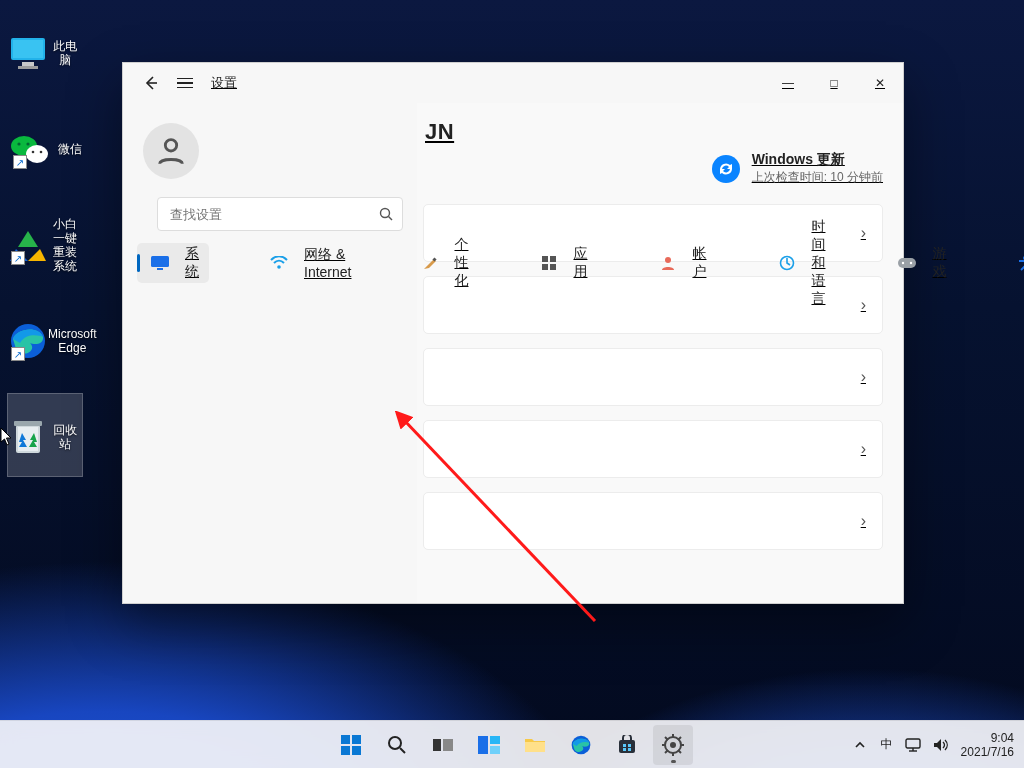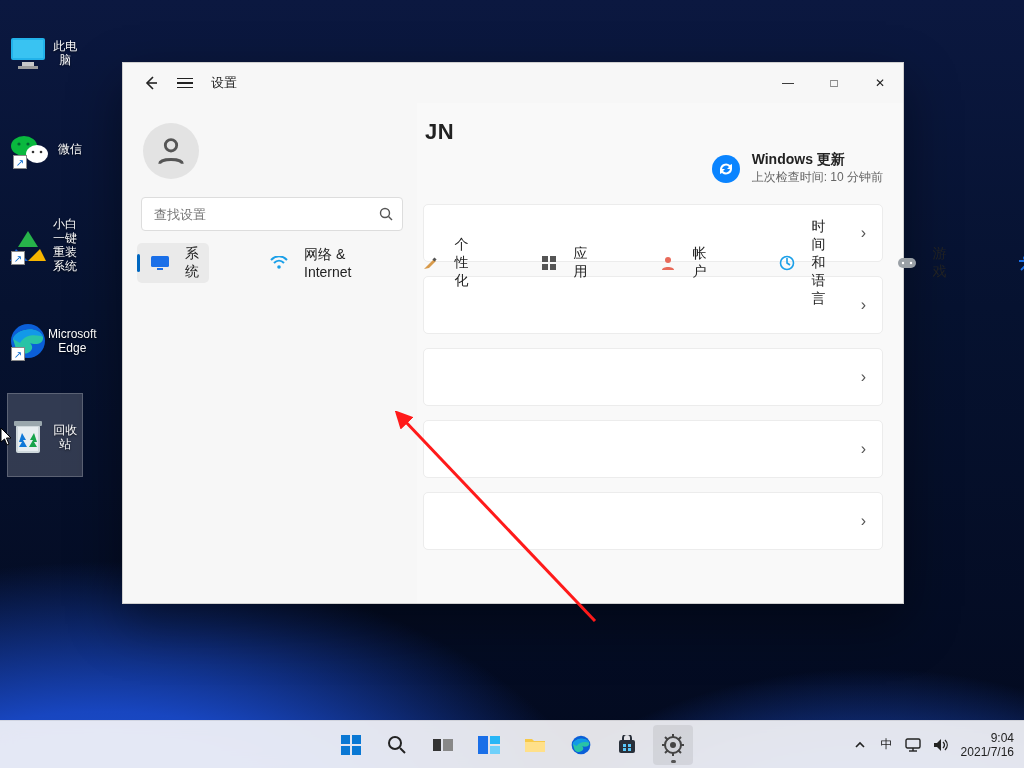--- a/index.html
+++ b/index.html
@@ -17,37 +17,37 @@
   .dicon { width:74px; height:82px; display:flex; flex-direction:row; align-items:center; justify-content:space-between; margin-bottom:14px; color:#fff; font-size:12px; text-align:center; cursor:pointer; }
   .dicon.sel { background:rgba(255,255,255,0.18); outline:1px solid rgba(255,255,255,0.35); }
   .dicon .glyph { width:44px; height:40px; margin-top:4px; display:flex; align-items:center; justify-content:center; }
   .dicon .label { margin-top:4px; text-shadow:0 1px 2px rgba(0,0,0,.7); line-height:14px; }
   .shortcut-badge { position:absolute; width:14px; height:14px; margin-left:-20px; margin-top:26px; background:#fff; border:1px solid #888; font-size:10px; color:#06c; display:flex; align-items:center; justify-content:center; }
   
   .cursor { position:absolute; left:0px; top:427px; width:14px; height:20px; pointer-events:none; }
   
   .settings-window {
     position:absolute; left:122px; top:62px; width:782px; height:542px;
-    background:#f7f7f7; border:1px solid #d0d0d0; box-shadow:0 20px 50px rgba(0,0,0,.4);
+    background:#f7f7f7; border:1px solid #d0d0d0; box-shadow:0 20px 50px rgba(0,0,0,.4);text-decoration:underline;
   }
   .titlebar { height:40px; display:flex; align-items:center; }
   .titlebar .left { display:flex; align-items:center; gap:18px; padding-left:20px; font-size:13px; color:#222; }
   .hamburger { width:16px; display:flex; flex-direction:column; gap:3px; }
   .hamburger span { height:1.5px; background:#222; }
   .winctrl { margin-left:auto; display:flex; }
   .winbtn { width:46px; height:40px; display:flex; align-items:center; justify-content:center; font-size:12px; color:#222; cursor:pointer; }
   .winbody { display:flex; height:calc(100% - 40px); }
   .sidebar { width:294px; padding:16px 10px 0 14px; }
   .acct { display:flex; align-items:center; gap:14px; padding:4px 6px 16px 6px; }
   .avatar { width:56px; height:56px; border-radius:50%; background:#e3e3e3; display:flex; align-items:center; justify-content:center; }
   .avatar svg { width:34px; height:34px; stroke:#555; fill:none; stroke-width:2; }
   .acct .meta .name { width:120px; height:14px; filter:blur(4px); background:#bfbfbf; border-radius:2px; margin-bottom:6px; }
   .acct .meta .email { font-size:12px; color:#555; }
   .acct .meta .email .blur { display:inline-block; width:42px; height:11px; filter:blur(4px); background:#bfbfbf; vertical-align:middle; border-radius:2px; }
-  .search { position:relative; margin:2px 4px 12px 4px; }
+  .search { position:relative; margin:2px 4px 12px 20px; }
   .search input { width:100%; height:34px; background:#fff; border:1px solid #ddd; border-radius:4px; padding:0 32px 0 12px; font-size:13px; outline:none; }
   .search .sicon { position:absolute; right:10px; top:50%; transform:translateY(-50%); color:#666; font-size:13px; }
   .navlist { display:flex; flex-direction:row;gap:47px; }
   .navitem { height:40px; display:flex; align-items:center; gap:16px; padding:0 10px 0 14px; font-size:14px; color:#222; border-radius:5px; cursor:pointer; position:relative; }
   .navitem.active { background:#eaeaea; }
   .navitem.active::before { content:""; position:absolute; left:0; top:11px; width:3px; height:18px; background:#0067c0; border-radius:2px; }
   .navitem .ni { width:18px; height:18px; display:flex; align-items:center; justify-content:center; }
   .content { flex:1; padding:16px 20px 0 6px; background:#f9f9f9; overflow:hidden; }
   .page-title { font-size:22px; font-weight:600; color:#222; margin:0 0 6px 2px; letter-spacing:.5px; }
   .wu { display:flex; gap:12px; justify-content:flex-end; align-items:center; margin:2px 0 18px 0; }

